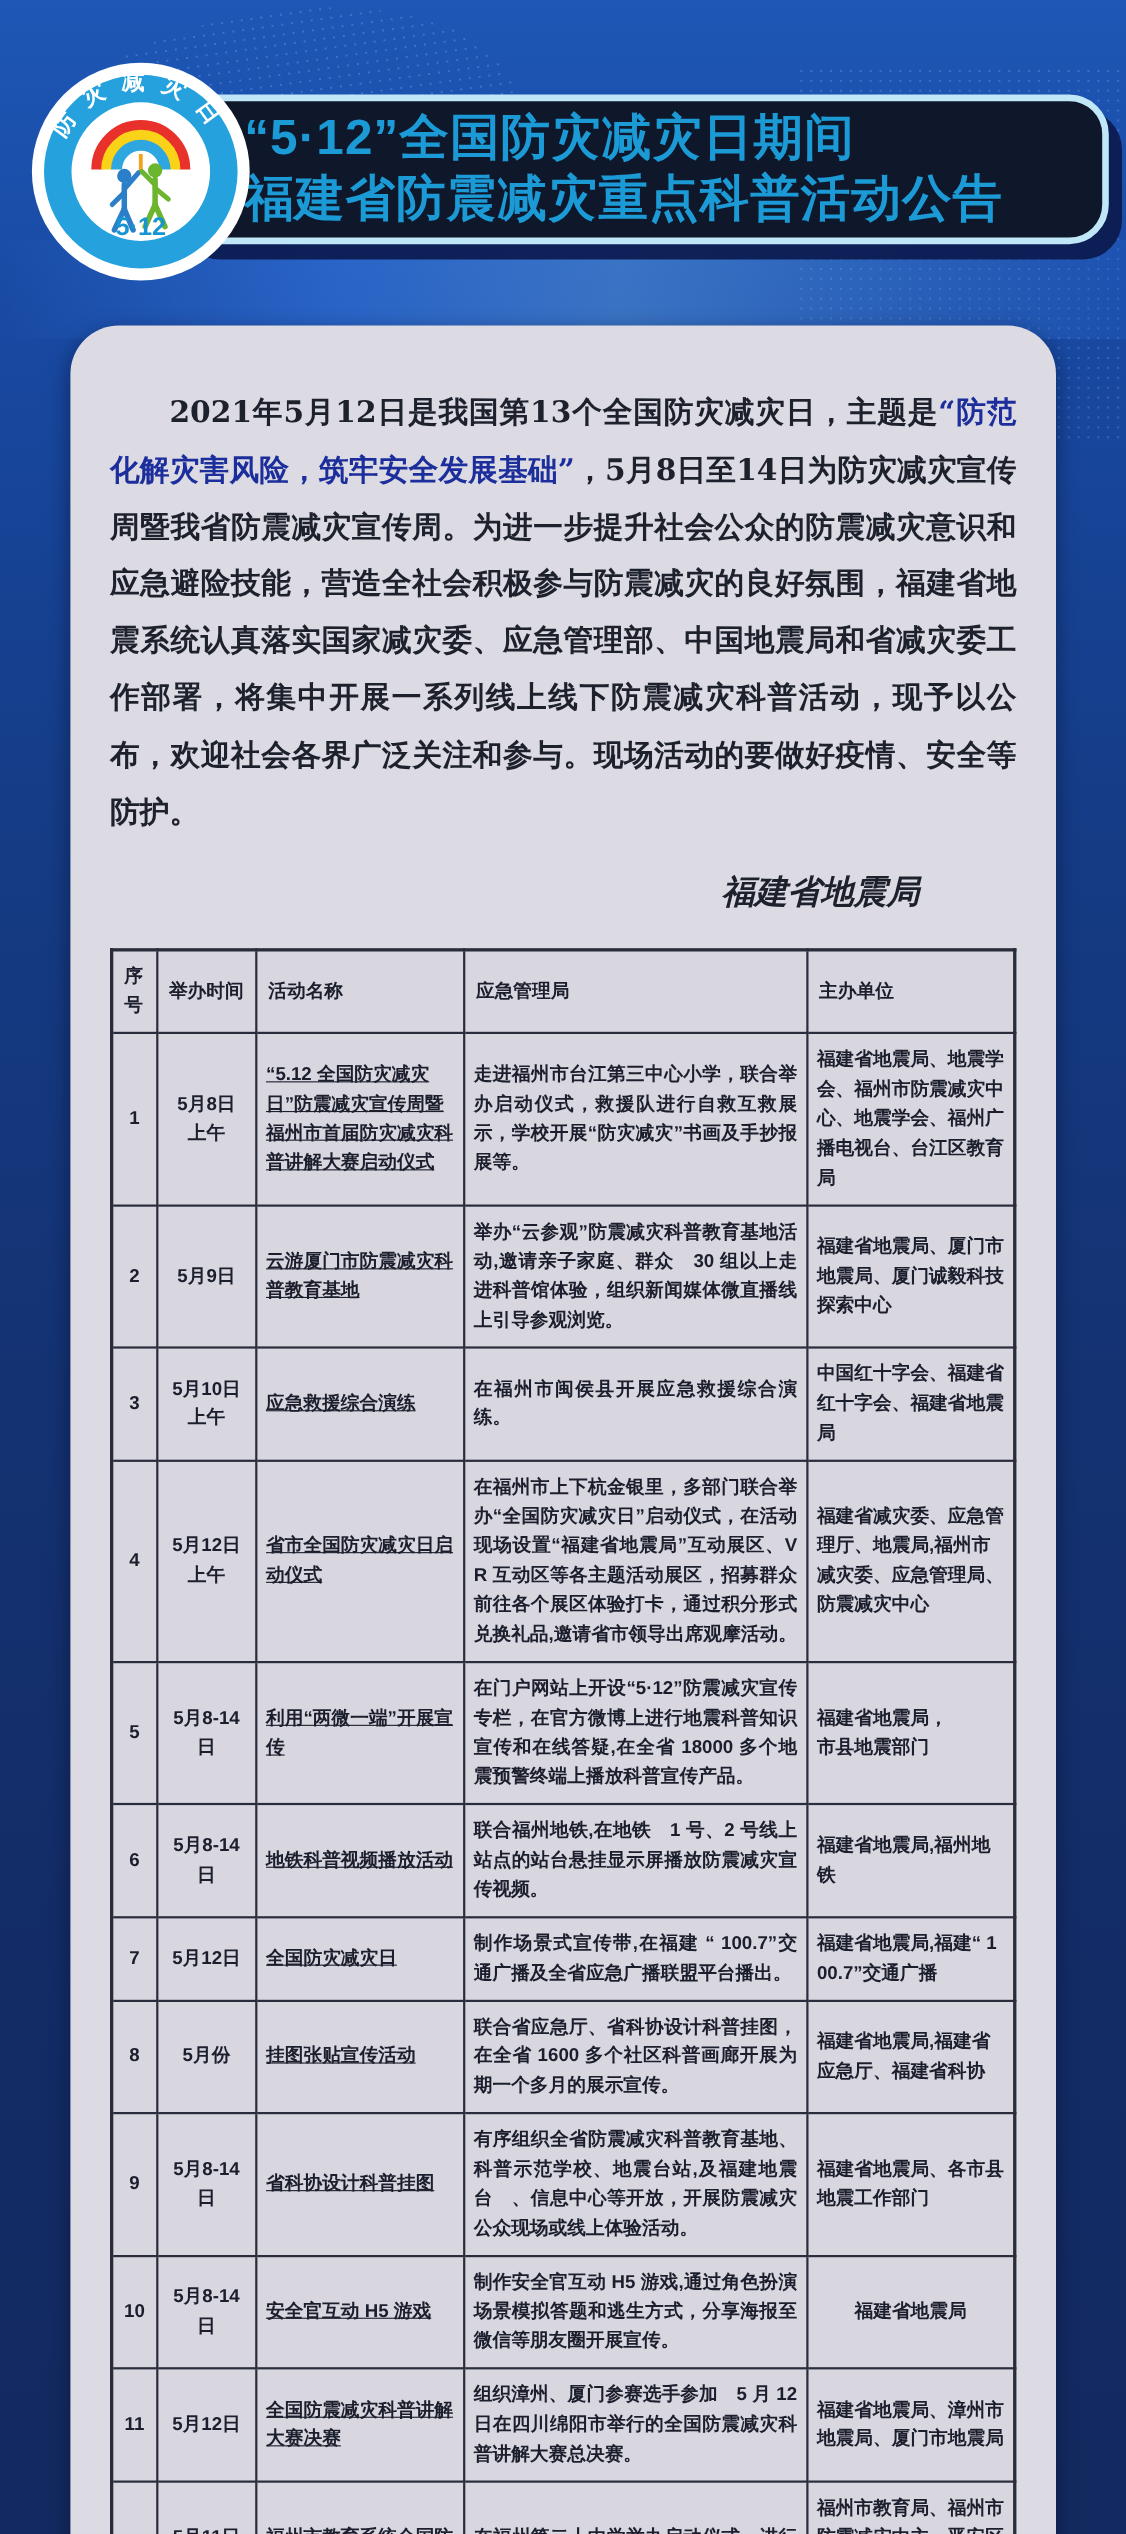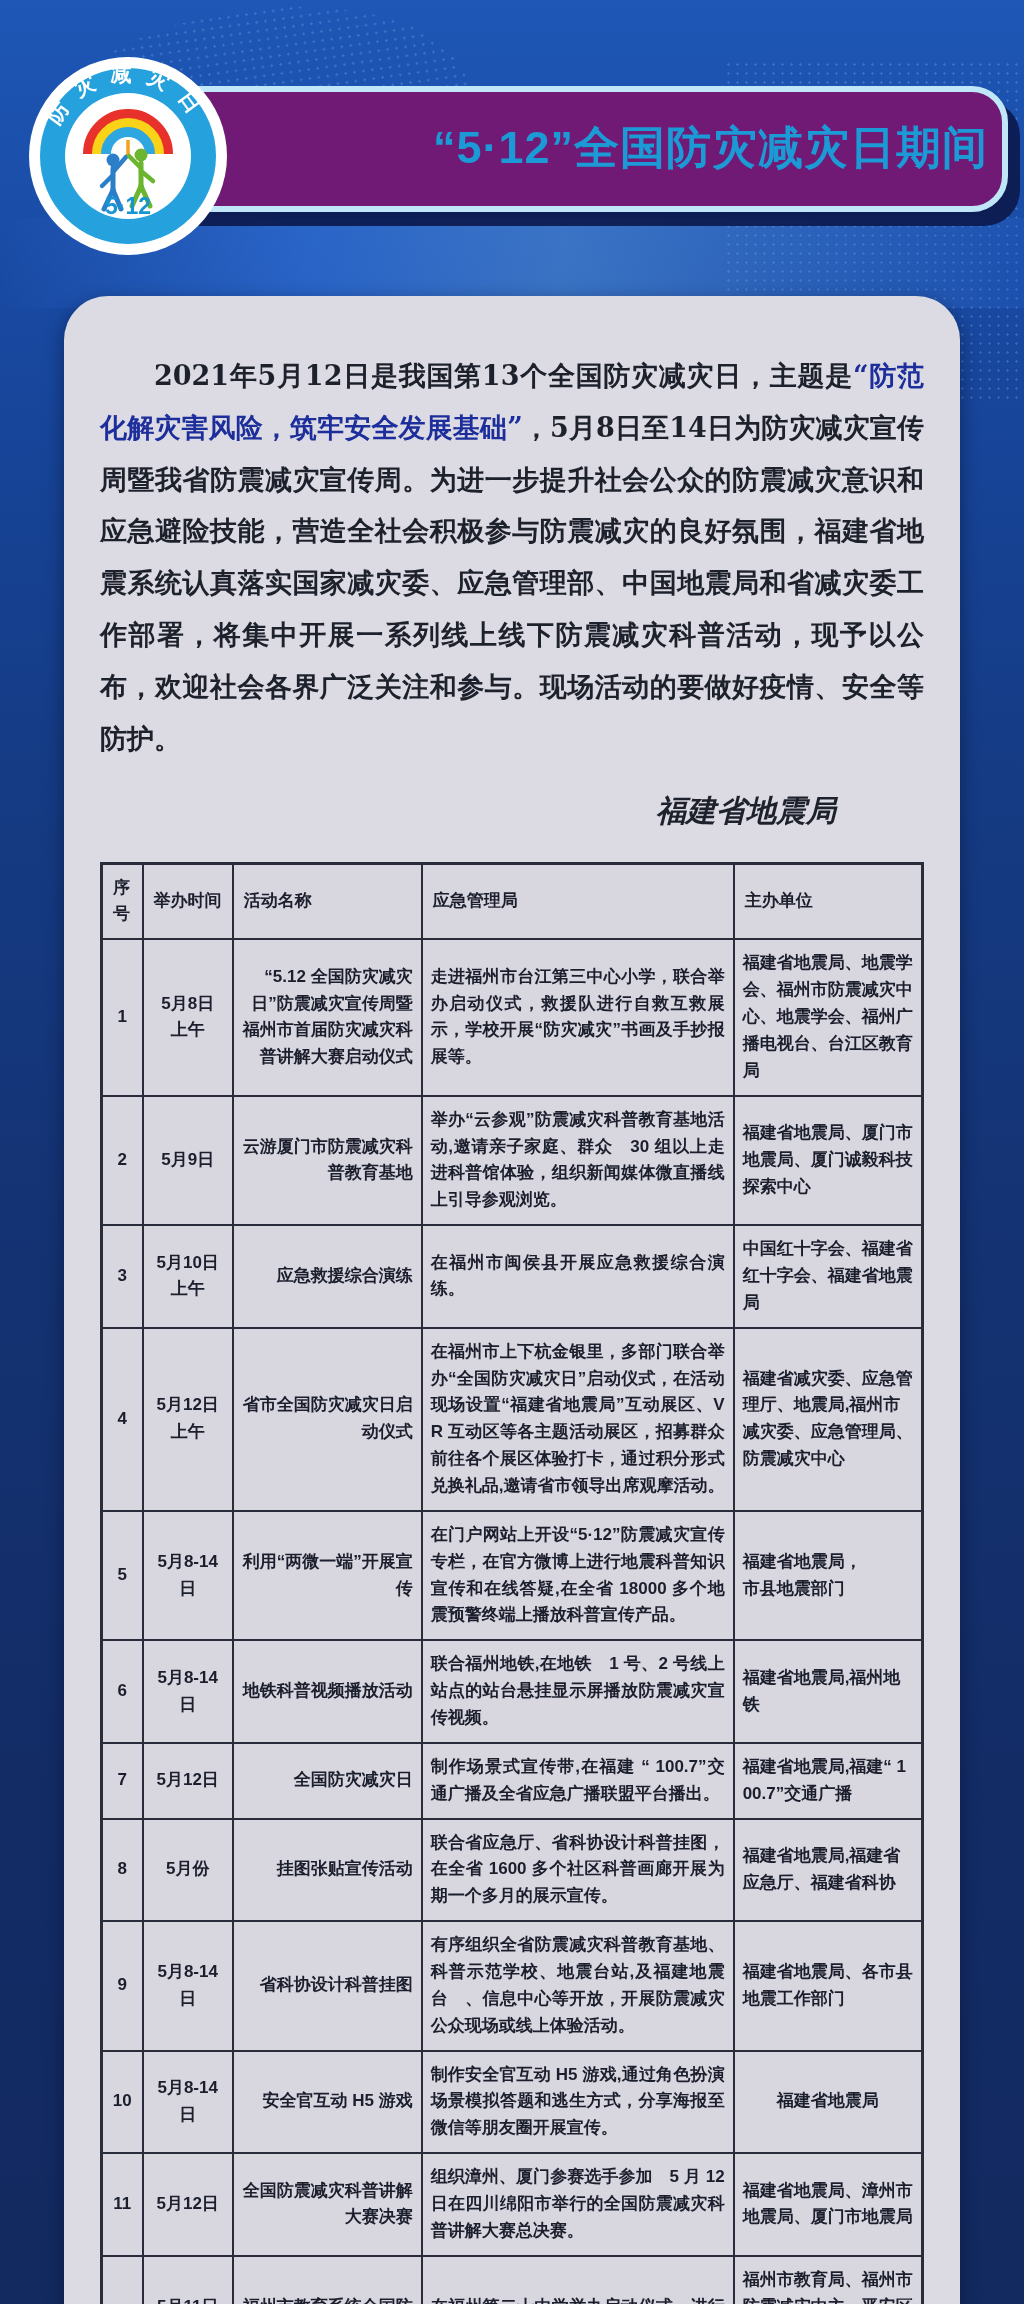--- a/index.html
+++ b/index.html
@@ -30,25 +30,25 @@
     background-size: 7px 7px;
     border-radius: 50%;
     opacity: .6; pointer-events: none;
   }
 
   .header { position: relative; width: 1024px; height: 296px; z-index: 3; }
 
   .title-cloud {
     position: absolute; left: 152px; top: 86px;
     width: 856px; min-height: 126px;
-    background: #701a75;
+    background: #0f172a;
     border: 6px solid #bfe7f8;
     border-radius: 36px;
     box-shadow: 12px 14px 0 rgba(12, 26, 78, 0.92);
-    display: flex; flex-direction: column; justify-content: center; align-items: flex-end;
+    display: flex; flex-direction: column; justify-content: center; align-items: flex-start;
     padding: 6px 14px 8px 64px;
   }
   .title-line {
     color: #1b9ad6;
     font-weight: 800;
     font-size: 45px;
     letter-spacing: 1px;
     line-height: 1.22;
     white-space: nowrap;
     text-align: center;
@@ -112,38 +112,39 @@
     height: 56px;
     padding-left: 10px;
   }
   col.c-no   { width: 5%; }
   col.c-time { width: 11%; }
   col.c-name { width: 23%; }
   col.c-cont { width: 38%; }
   col.c-org  { width: 23%; }
   th.h-no, td.cell-index { text-align: center; }
   th.h-time, td.cell-time { text-align: center; white-space: pre-line; }
-  td.cell-name { text-align: right; font-weight: 700; }
+  td.cell-name { text-align: left; font-weight: 700; text-decoration: underline; }
   td.cell-content { text-align: justify; font-weight: 700; padding-left: 10px; padding-right: 10px; }
   td.cell-organizer { font-weight: 700; padding-left: 10px; white-space: pre-line; }
   td.cell-organizer.centered { text-align: center; padding-left: 8px; }
   td.cell-index, td.cell-time { font-weight: 700; }
 </style>
 </head>
 <body>
 
 <div class="deco-dots d1"></div>
 <div class="deco-dots d2"></div>
 <div class="deco-band"></div>
 <div class="deco-wave"></div>
 
 <div class="header">
 
   <div class="title-cloud">
     <div class="title-line">“5·12”全国防灾减灾日期间</div>
+    <div class="title-line">福建省防震减灾重点科普活动公告</div>
   </div>
 
   <svg class="badge" viewBox="0 0 200 200">
     <circle cx="100" cy="100" r="99" fill="#ffffff"></circle>
     <circle cx="100" cy="100" r="88" fill="#25a2dd"></circle>
     <circle cx="100" cy="100" r="63" fill="#ffffff"></circle>
     <defs>
       <path id="arcPath" d="M 25 100 A 75 75 0 0 1 175 100"></path>
     </defs>
     <text font-size="21" font-weight="bold" fill="#ffffff" letter-spacing="14" font-family="Liberation Sans, sans-serif">

